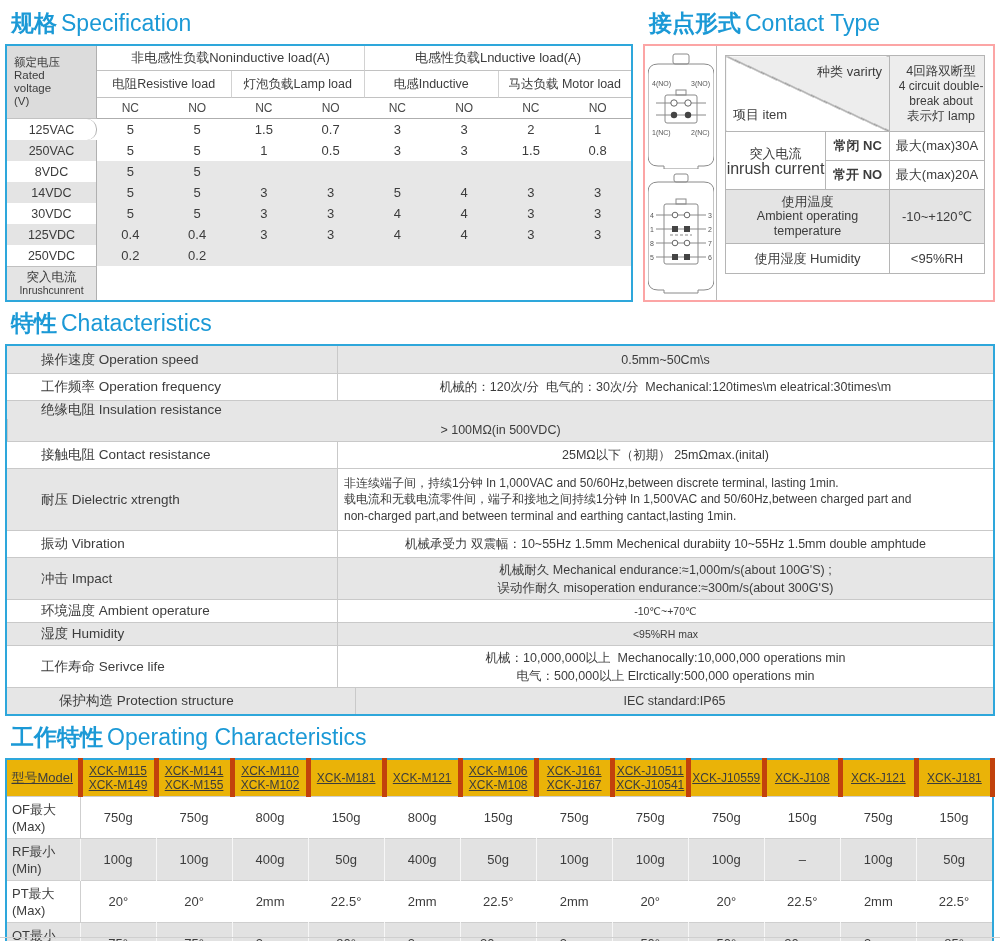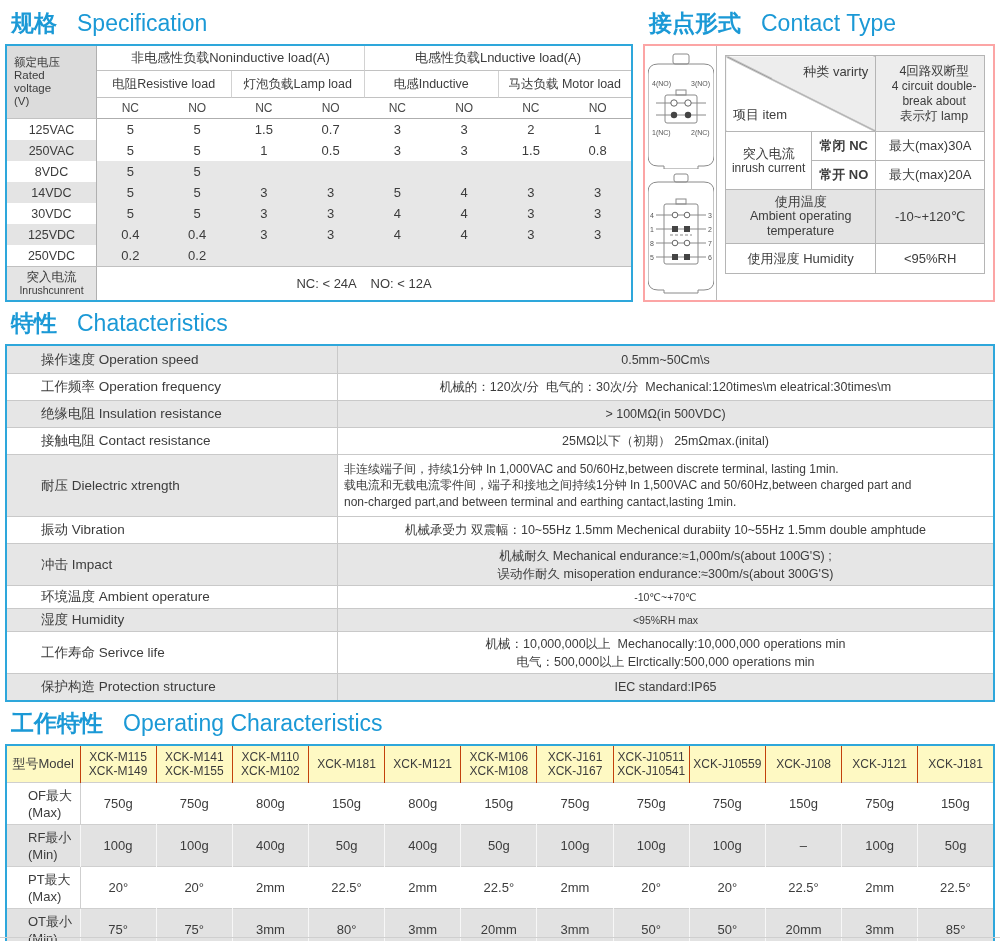--- a/index.html
+++ b/index.html
@@ -7,21 +7,21 @@
   body {
     width:1000px; height:941px;
     font-family:"Liberation Sans","DejaVu Sans",sans-serif;
     color:#3c3c3c; position:relative; overflow:hidden;
   }
   .page { padding:2px 5px 0 5px; }
   .sec-title {
     color:#1b99d6; font-size:23px; font-weight:bold;
     padding:6px 4px 5px 6px; letter-spacing:0;
   }
-  .sec-title .en { font-weight:normal; margin-left:20px; }
+  .sec-title .en { font-weight:normal; margin-left:4px; }
 
   
   .top-row { display:flex; gap:10px; }
   .top-left { width:628px; }
   .top-right { flex:1; }
 
   
   .spec-table {
     border:2px solid #2ea7db; height:258px;
     display:grid;
@@ -64,21 +64,21 @@
   table.contact td { border:1px solid #b5b5b5; text-align:center; vertical-align:middle; }
   td.diag {
     width:128px; height:76px; position:relative;
     background:linear-gradient(to top right,#ffffff 49.5%,#9f9f9f 49.5%,#9f9f9f 50.6%,#ededed 50.6%);
   }
   td.diag .k-top { position:absolute; top:7px; right:7px; font-size:13px; }
   td.diag .k-bot { position:absolute; bottom:7px; left:7px; font-size:13px; }
   td.variety { background:#ededed; text-align:left; padding-left:8px; line-height:15px; font-size:12.5px; }
   td.sub { font-size:13px; width:64px;font-weight:bold; }
   .c-label2 { line-height:15px; }
-  .c-label2 .en { font-size:12px; }
+  .c-label2 .en { font-size:16px; }
   tr.grayrow td { background:#e4e4e4; }
   .lh14 { line-height:14.5px; font-size:12.5px; }
 
   
   .char-table { border:2px solid #2ea7db; }
   .char-row { display:flex; align-items:stretch; border-top:1px solid #c9c9c9; }
   .char-row:first-child { border-top:none; }
   .char-label {
     width:330px; display:flex; align-items:center;
     padding-left:34px; font-size:13.5px; flex-shrink:0;
@@ -89,24 +89,24 @@
     font-size:12.5px; line-height:18px; padding:2px 6px; white-space:pre;
   }
   .char-value.leftal { align-items:flex-start; line-height:16.5px; font-size:12px; }
   .char-row.g { background:#e6e6e6; }
   .char-row .char-value.forcewhite { background:#fff; }
   .char-value.smalltxt { font-size:10.5px; }
 
   
   table.op { border-collapse:collapse; width:990px; border:2px solid #2ea7db; font-size:13px; table-layout:fixed; }
   table.op th, table.op td { border-top:1px solid #cfcfcf; text-align:center; vertical-align:middle; padding:4px 1px; }
-  table.op thead th { background:#fef9c3; font-weight:normal; font-size:12px; line-height:14px; border-right:1px solid #c2410c; }
+  table.op thead th { background:#eab308; font-weight:normal; font-size:12px; line-height:14px; border-right:5px solid #c2410c;text-decoration:underline; }
   table.op thead th:first-child { width:74px; font-size:13px; }
   table.op tbody tr.g td { background:#e2e2e2; border-right:1px solid #f7f7f7; }
-  table.op tbody td.rowlabel { text-align:left; padding-left:21px; border-right:1px solid #cfcfcf; font-size:13px; }
+  table.op tbody td.rowlabel { text-align:left; padding-left:5px; border-right:1px solid #cfcfcf; font-size:13px; }
   .bottom-line { position:absolute; left:0; right:0; bottom:3px; border-top:1px solid #cfcfcf; }
 
   svg text { font-family:"Liberation Sans","DejaVu Sans",sans-serif; fill:#555; }
 </style>
 </head>
 <body>
 
 <div class="page">
 
   <div class="top-row">
@@ -126,21 +126,21 @@
           <div class="sg h2" style="grid-area: 2 / 6 / auto / span 2;">电感Inductive</div>
           <div class="sg h2" style="grid-area: 2 / 8 / auto / span 2;">马达负载 Motor load</div>
           <div class="sg h3" style="grid-area: 3 / 2;">NC</div>
           <div class="sg h3" style="grid-area: 3 / 3;">NO</div>
           <div class="sg h3" style="grid-area: 3 / 4;">NC</div>
           <div class="sg h3" style="grid-area: 3 / 5;">NO</div>
           <div class="sg h3" style="grid-area: 3 / 6;">NC</div>
           <div class="sg h3" style="grid-area: 3 / 7;">NO</div>
           <div class="sg h3" style="grid-area: 3 / 8;">NC</div>
           <div class="sg h3" style="grid-area: 3 / 9;">NO</div>
-          <div class="sg vlabel" style="grid-row: 4;">125VAC</div>
+          <div class="sg vlabel" style="grid-row: 4; border-radius: 10px;">125VAC</div>
           <div class="sg vlabel g" style="grid-row: 5;">250VAC</div>
           <div class="sg vcell" style="grid-area: 4 / 2 / 6;">
             <div>5</div>
             <div>5</div>
           </div>
           <div class="sg vcell" style="grid-area: 4 / 3 / 6;">
             <div>5</div>
             <div>5</div>
           </div>
           <div class="sg vcell" style="grid-area: 4 / 4 / 6;">
@@ -225,21 +225,20 @@
             <div>&nbsp;</div>
             <div>3</div>
             <div>3</div>
             <div>3</div>
             <div>&nbsp;</div>
           </div>
           <div class="sg inrush-label" style="grid-row: 11;">
             <div>突入电流</div>
             <div class="small">Inrushcunrent</div>
           </div>
-          <div class="sg inrush-val" style="grid-row: 11;">NC: &lt; 24A    NO: &lt; 12A</div>
         </div>
     </div>
 
     <div class="top-right">
       <div class="sec-title"><span>接点形式</span><span class="en">Contact Type</span></div>
       <div class="contact-panel">
         <div class="diagram-strip">
 
           <svg width="66" height="118" viewBox="0 0 66 118">
             <rect x="25" y="3" width="16" height="10" rx="2" fill="none" stroke="#8a8a8a"></rect>
@@ -339,21 +338,21 @@
   <div class="sec-title"><span>特性</span><span class="en">Chatacteristics</span></div>
   <div class="char-table" id="charTable">
       <div class="char-row g" style="min-height: 27px;">
         <div class="char-label">操作速度 Operation speed</div>
         <div class="char-value"><div>0.5mm~50Cm\s</div></div>
       </div>
       <div class="char-row" style="min-height: 27px;">
         <div class="char-label">工作频率 Operation frequency</div>
         <div class="char-value"><div>机械的：120次/分  电气的：30次/分  Mechanical:120times\m eleatrical:30times\m</div></div>
       </div>
-      <div class="char-row g" style="min-height: 27px;">
+      <div class="char-row g" style="min-height: 27px; flex-direction: column;">
         <div class="char-label">绝缘电阻 Insulation resistance</div>
         <div class="char-value"><div>&gt; 100MΩ(in 500VDC)</div></div>
       </div>
       <div class="char-row" style="min-height: 27px;">
         <div class="char-label">接触电阻 Contact resistance</div>
         <div class="char-value"><div>25MΩ以下（初期） 25mΩmax.(inital)</div></div>
       </div>
       <div class="char-row g" style="min-height: 62px;">
         <div class="char-label">耐压   Dielectric xtrength</div>
         <div class="char-value leftal forcewhite"><div>非连续端子间，持续1分钟 In 1,000VAC and 50/60Hz,between discrete terminal, lasting 1min.</div><div>载电流和无载电流零件间，端子和接地之间持续1分钟 In 1,500VAC and 50/60Hz,between charged part and</div><div>non-charged part,and between terminal and earthing cantact,lasting 1min.</div></div>
@@ -371,21 +370,21 @@
         <div class="char-value smalltxt"><div>-10℃~+70℃</div></div>
       </div>
       <div class="char-row g" style="min-height: 23px; align-items: center;">
         <div class="char-label">湿度 Humidity</div>
         <div class="char-value smalltxt"><div>&lt;95%RH max</div></div>
       </div>
       <div class="char-row" style="min-height: 42px;">
         <div class="char-label">工作寿命 Serivce life</div>
         <div class="char-value"><div>机械：10,000,000以上  Mechanocally:10,000,000 operations min</div><div>电气：500,000以上 Elrctically:500,000 operations min</div></div>
       </div>
-      <div class="char-row g" style="min-height: 27px;">
+      <div class="char-row g" style="min-height: 27px; padding-left: 18px;">
         <div class="char-label">保护构造 Protection structure</div>
         <div class="char-value"><div>IEC standard:IP65</div></div>
       </div>
     </div>
 
   <div class="sec-title"><span>工作特性</span><span class="en">Operating Characteristics</span></div>
   <table class="op">
     <thead>
         <tr id="opHead">
           <th>型号Model</th>

